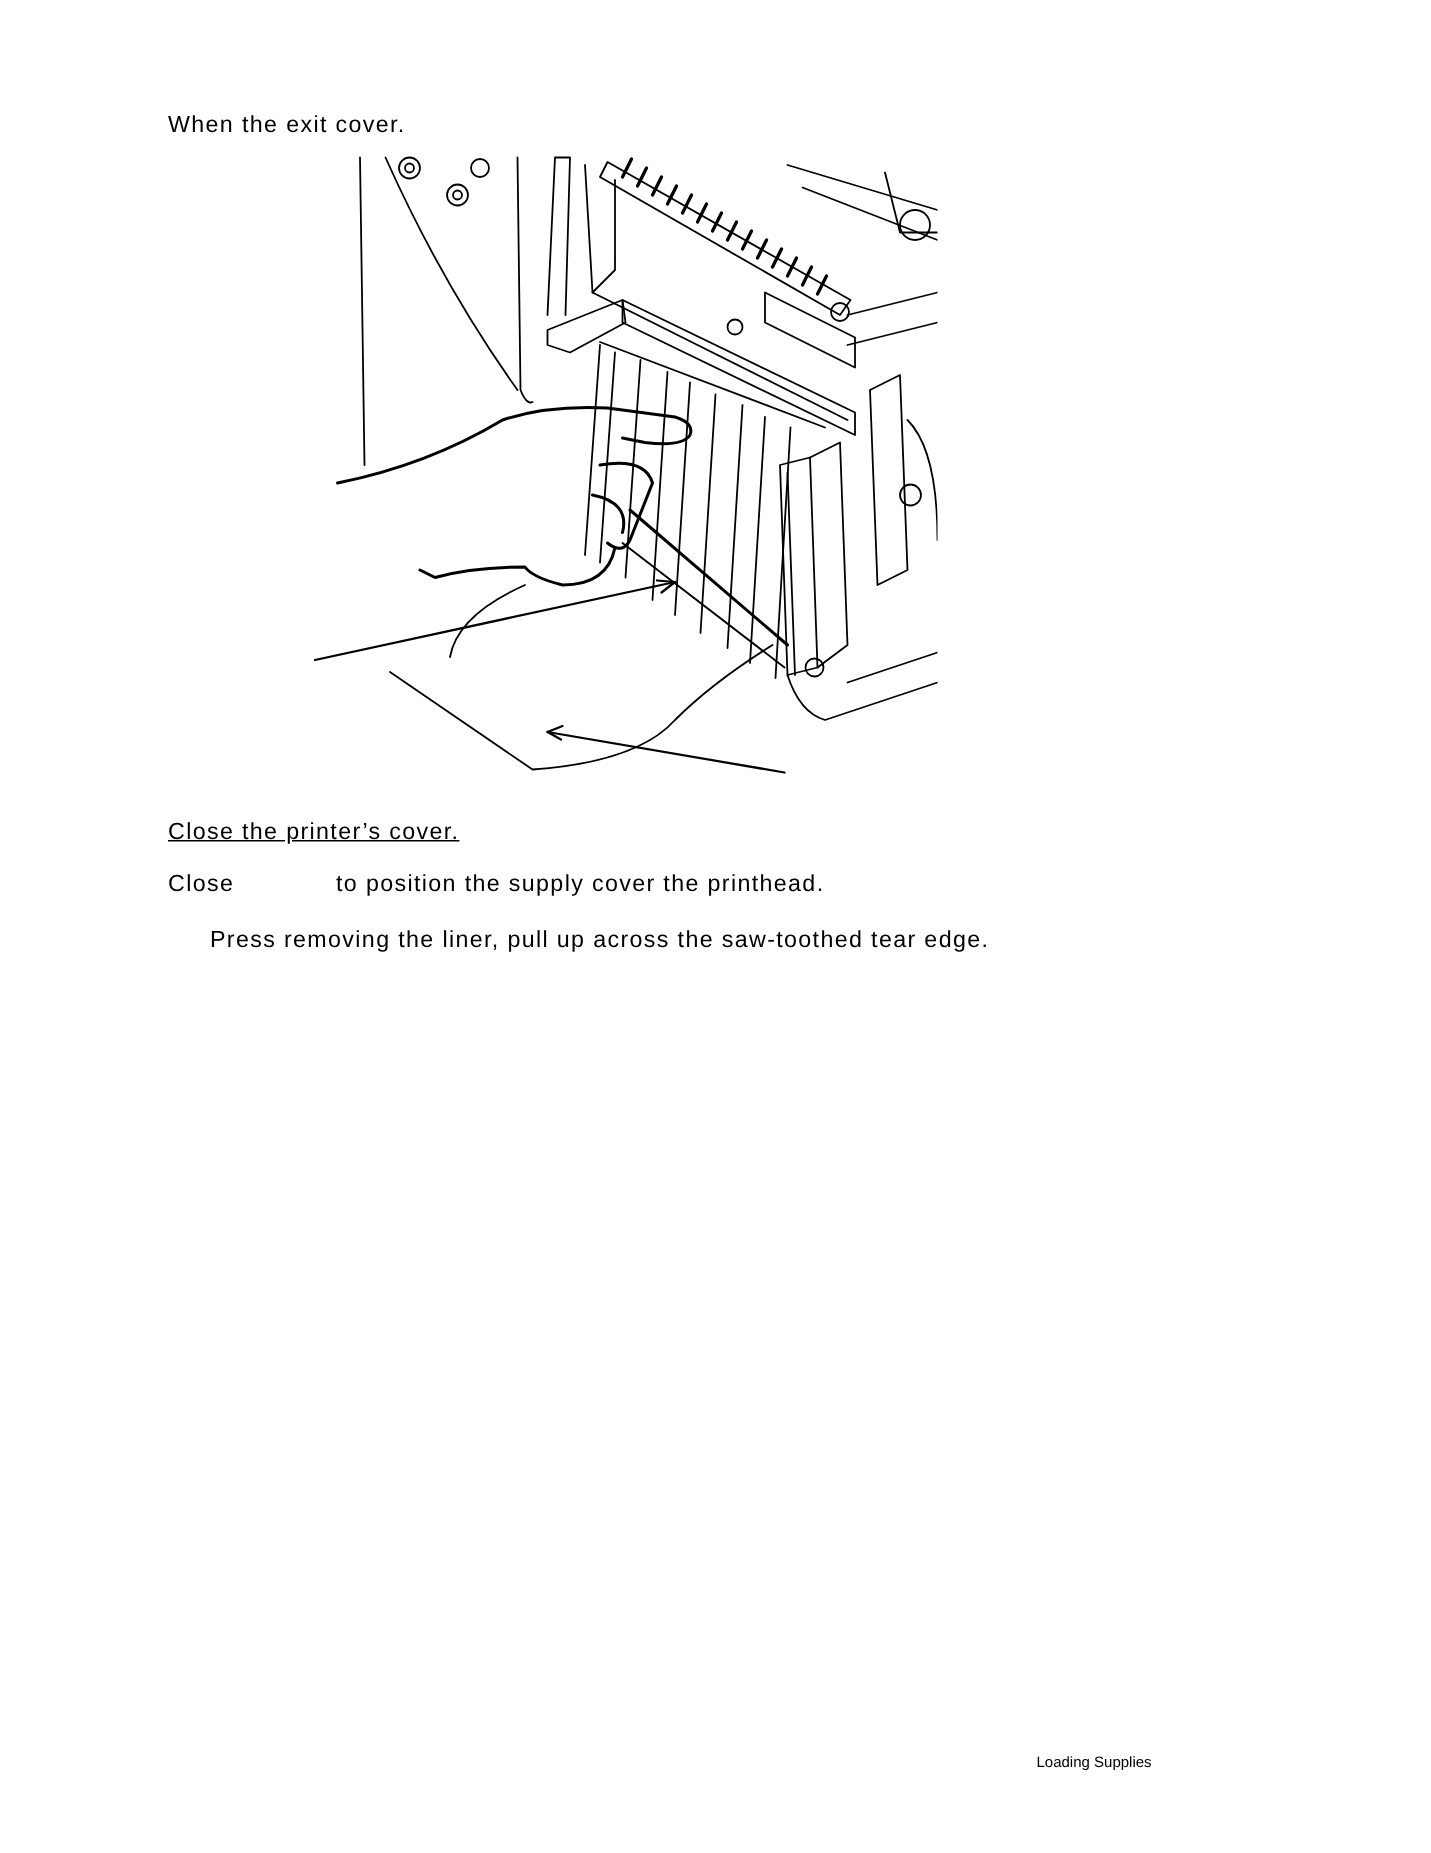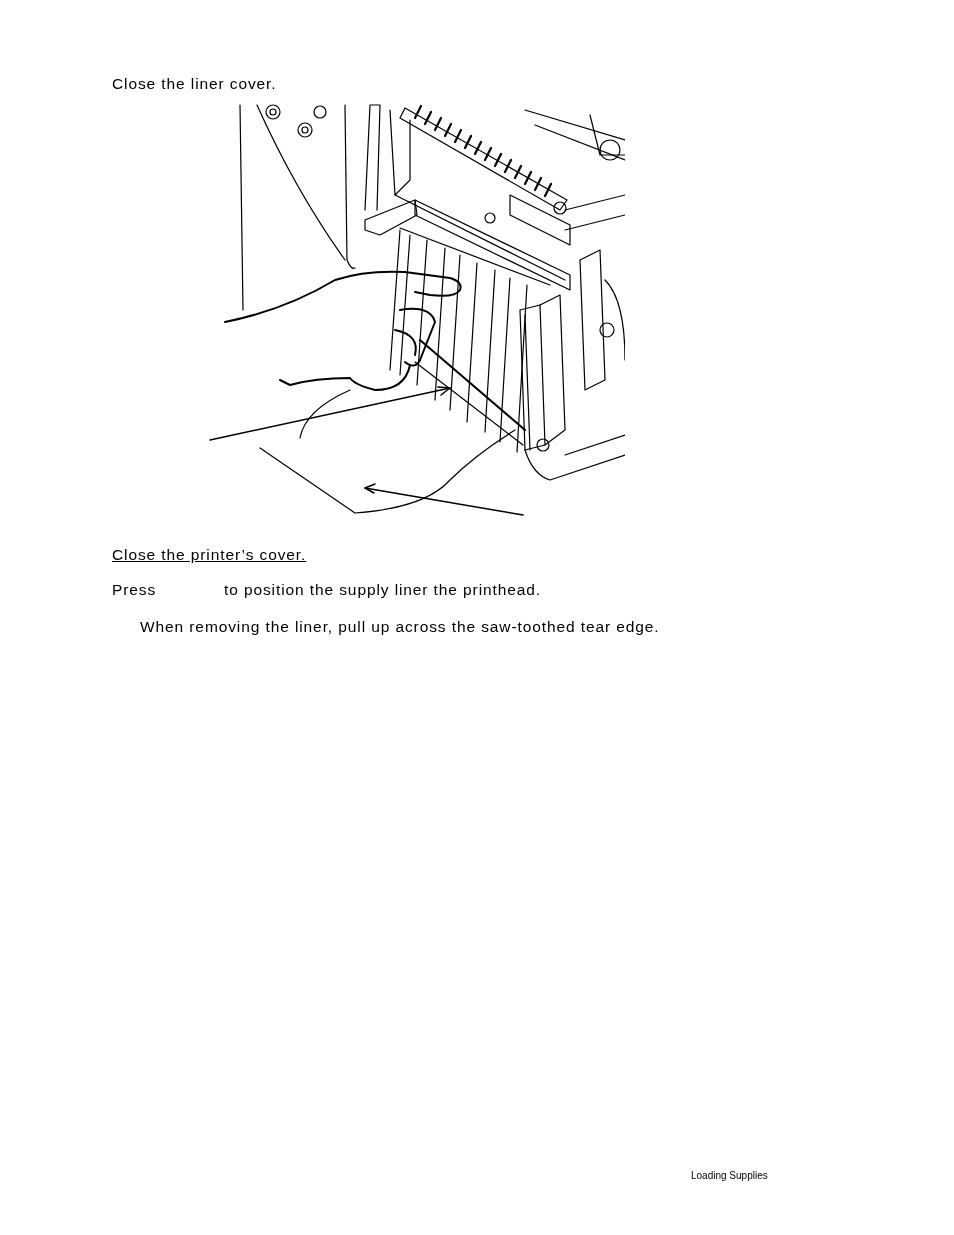--- a/index.html
+++ b/index.html
@@ -8,21 +8,21 @@
     .txt { position: absolute; font-size: 15.5px; letter-spacing: 0.9px; white-space: nowrap; line-height: 18px; }
     .footer { position: absolute; font-size: 10px; white-space: nowrap; }
     .figure { position: absolute; left: 205px; top: 100px; width: 420px; height: 425px; }
     .figure svg { width: 100%; height: 100%; display: block; }
   </style>
 </head>
 <body>
 
 <div>
 
-  <div class="txt" style="left:112px; top:75px;">Close the liner cover.</div>
+  <div class="txt" style="left:112px; top:75px;">When the exit cover.</div>
 
   <div class="figure">
     <svg viewBox="0 0 420 425" xmlns="http://www.w3.org/2000/svg" fill="none" stroke="#000" stroke-width="1.2" stroke-linejoin="round" stroke-linecap="round">
 
       <path d="M35 5 L38 210"></path>
       <path d="M52 5 Q90 90 140 160"></path>
       <path d="M140 5 L142 160 Q146 170 150 168"></path>
       <circle cx="68" cy="12" r="7"></circle>
         <circle cx="68" cy="12" r="3"></circle>
       <circle cx="100" cy="30" r="7"></circle>
@@ -102,20 +102,20 @@
 
       <path d="M5 340 L245 288" stroke-width="1.5"></path>
       <path d="M245 288 L233 287 M245 288 L236 295" stroke-width="1.5"></path>
       <path d="M318 415 L160 388" stroke-width="1.5"></path>
       <path d="M160 388 L170 384 M160 388 L169 393" stroke-width="1.5"></path>
     </svg>
   </div>
 
   <div class="txt" style="left:112px; top:546px;text-decoration:underline;">Close the printer’s cover.</div>
 
-  <div class="txt" style="left:112px; top:581px;">Press</div>
-  <div class="txt" style="left:224px; top:581px;">to position the supply liner the printhead.</div>
+  <div class="txt" style="left:112px; top:581px;">Close</div>
+  <div class="txt" style="left:224px; top:581px;">to position the supply cover the printhead.</div>
 
-  <div class="txt" style="left:140px; top:618px;">When removing the liner, pull up across the saw-toothed tear edge.</div>
+  <div class="txt" style="left:140px; top:618px;">Press removing the liner, pull up across the saw-toothed tear edge.</div>
 
   <div class="footer" style="left:691px; top:1170px;">Loading Supplies</div>
 
 </div>
 
 </body></html>

